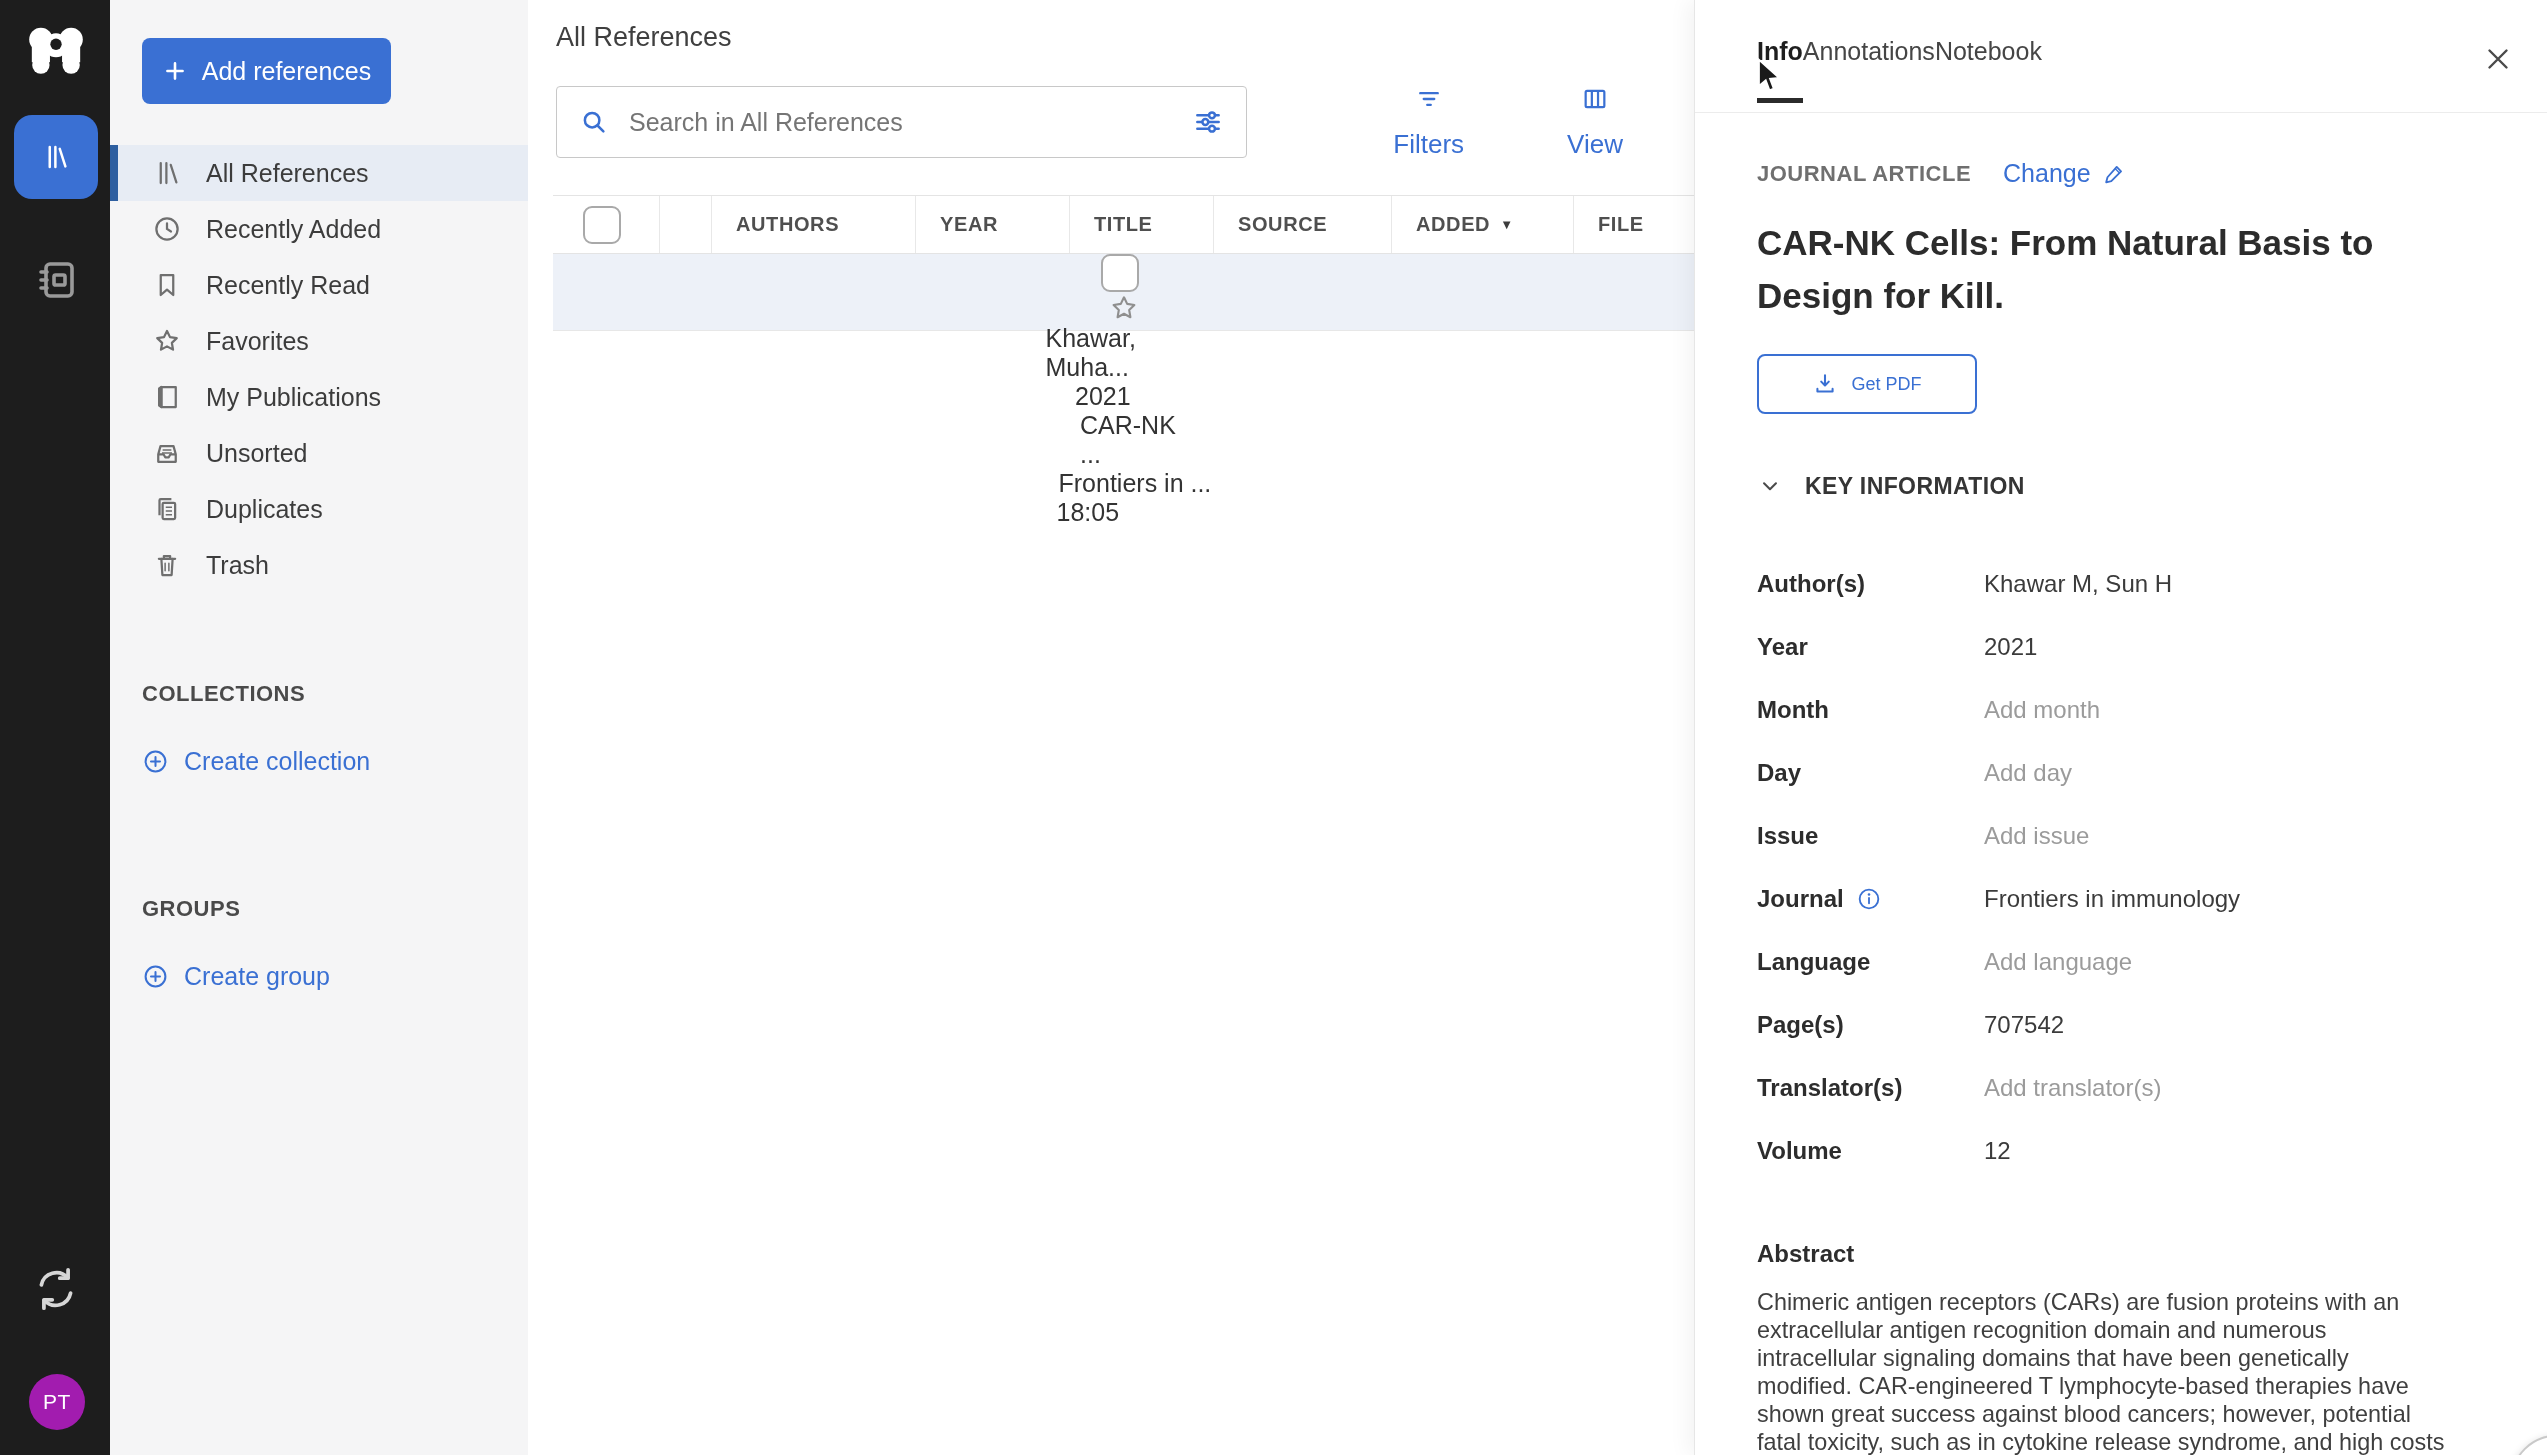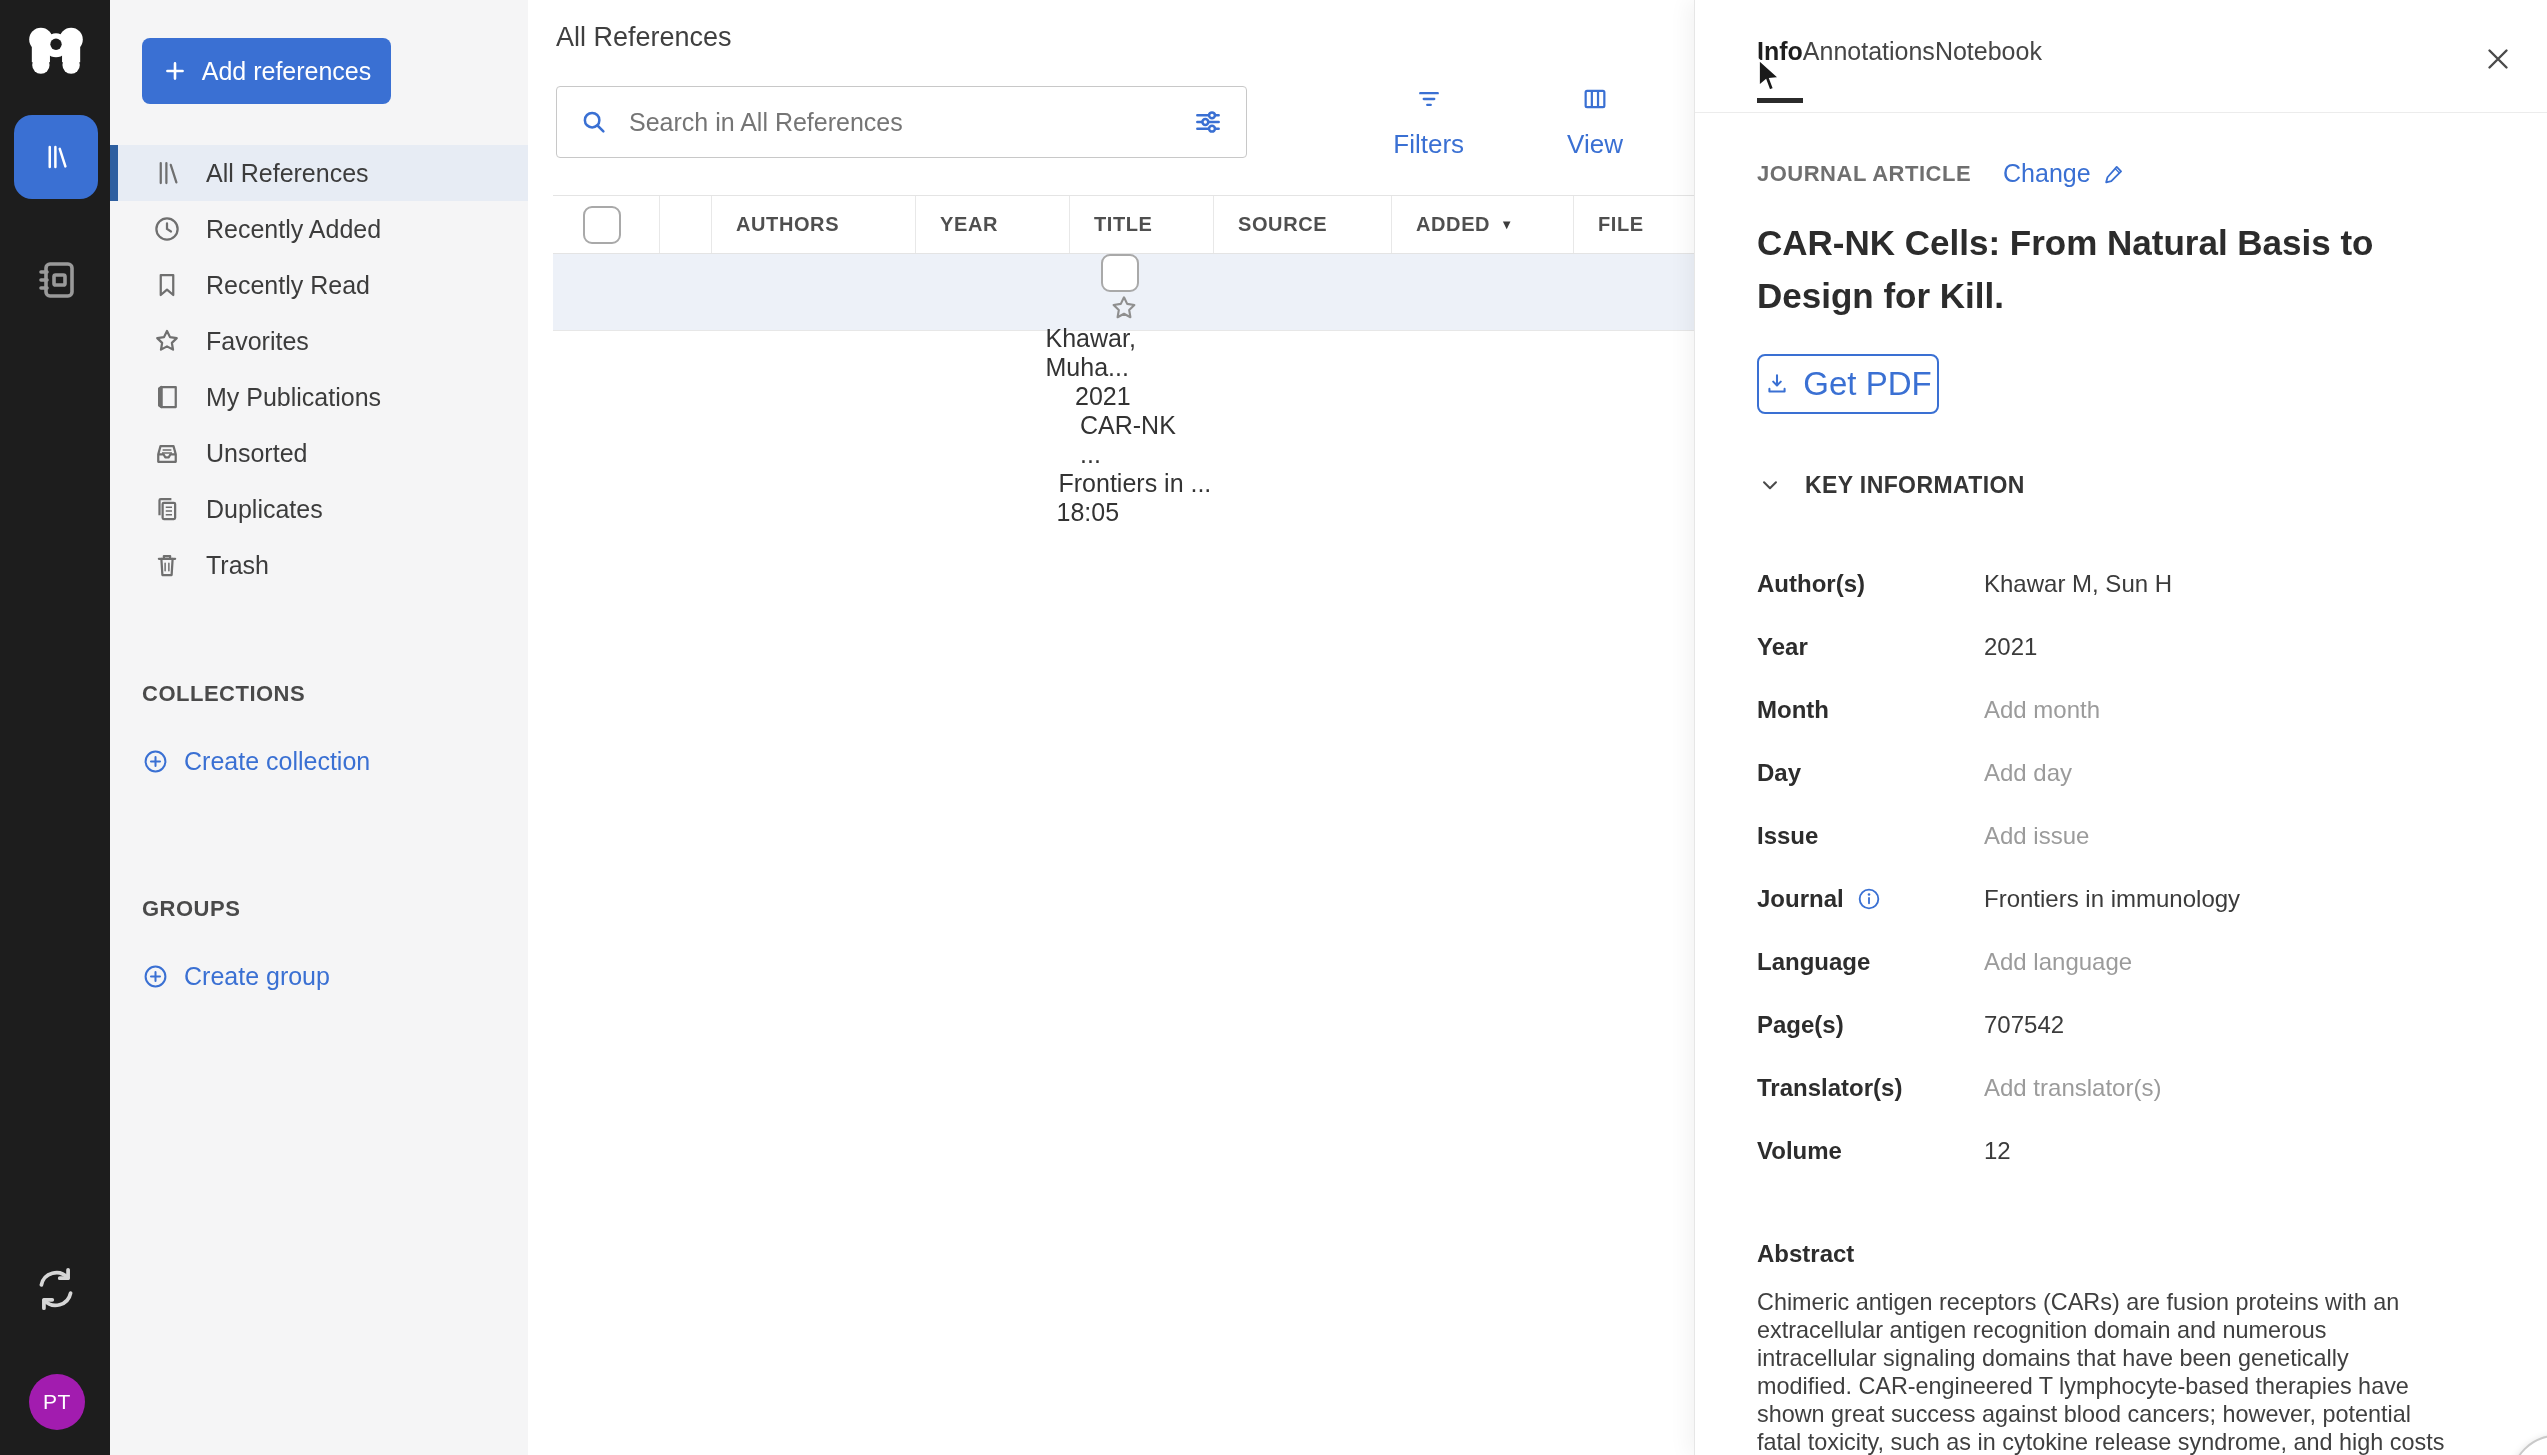--- a/index.html
+++ b/index.html
@@ -54,22 +54,22 @@
   .details { position:absolute; left:1694px; top:0; width:853px; height:100%; background:#fff; border-left:1px solid #e6e6e6; box-shadow:-6px 0 20px rgba(0,0,0,.05); }
   .tabs { position:absolute; top:0; left:0; right:0; height:113px; border-bottom:1px solid #ececec; display:flex; align-items:flex-start; padding:36px 0 0 62px; }
   .tab { font-size:25px; line-height:30px; color:#454545; padding-bottom:32px; cursor:pointer; }
   .tab.active { font-weight:bold; color:#1e1e1e; border-bottom:5px solid #2b2b2b; }
   .close-btn { position:absolute; right:32px; top:42px; width:34px; height:34px; cursor:pointer; }
   .dcontent { position:absolute; top:113px; left:62px; right:58px; }
   .type-row { margin-top:46px; display:flex; align-items:center; gap:32px; }
   .type-label { font-size:22px; font-weight:bold; color:#6f6f6f; letter-spacing:0.5px; }
   .change-link { display:flex; align-items:center; gap:10px; color:#3a70d3; font-size:25px; cursor:pointer; }
   .paper-title { margin-top:28px; font-size:35px; font-weight:bold; color:#2c2c2c; line-height:53px; width:687px; }
-  .getpdf { margin-top:32px; width:182px; height:60px; border:2px solid #3a70d3; border-radius:8px; background:#fff; color:#3a70d3; font-size:33px; display:flex; align-items:center; justify-content:center; gap:13px; cursor:pointer; font-family:inherit; }
-  .keyinfo { margin-top:58px; height:28px; display:flex; align-items:flex-start; gap:22px; font-size:23px; font-weight:bold; color:#353535; letter-spacing:0.4px; cursor:pointer; }
+  .getpdf { margin-top:32px; width:220px; height:60px; border:2px solid #3a70d3; border-radius:8px; background:#fff; color:#3a70d3; font-size:18px; display:flex; align-items:center; justify-content:center; gap:13px; cursor:pointer; font-family:inherit; }
+  .keyinfo { margin-top:58px; height:28px; display:flex; align-items:center; gap:22px; font-size:23px; font-weight:bold; color:#353535; letter-spacing:0.4px; cursor:pointer; }
   .fields { margin-top:52px; }
   .field { display:flex; align-items:center; height:63px; }
   .flabel { width:227px; font-size:24px; font-weight:bold; color:#2d2d2d; display:flex; align-items:center; gap:12px; }
   .fvalue { font-size:24px; color:#3b3b3b; cursor:text; }
   .fvalue.ph { color:#9b9b9b; }
   .abstract-h { margin-top:58px; font-size:24px; font-weight:bold; color:#2d2d2d; }
   .abstract-p { margin-top:20px; font-size:23.4px; line-height:28px; color:#3f3f3f; width:689px; }
 
   
   .cursor { position:absolute; left:1754px; top:57px; width:30px; height:38px; pointer-events:none; z-index:50; }

